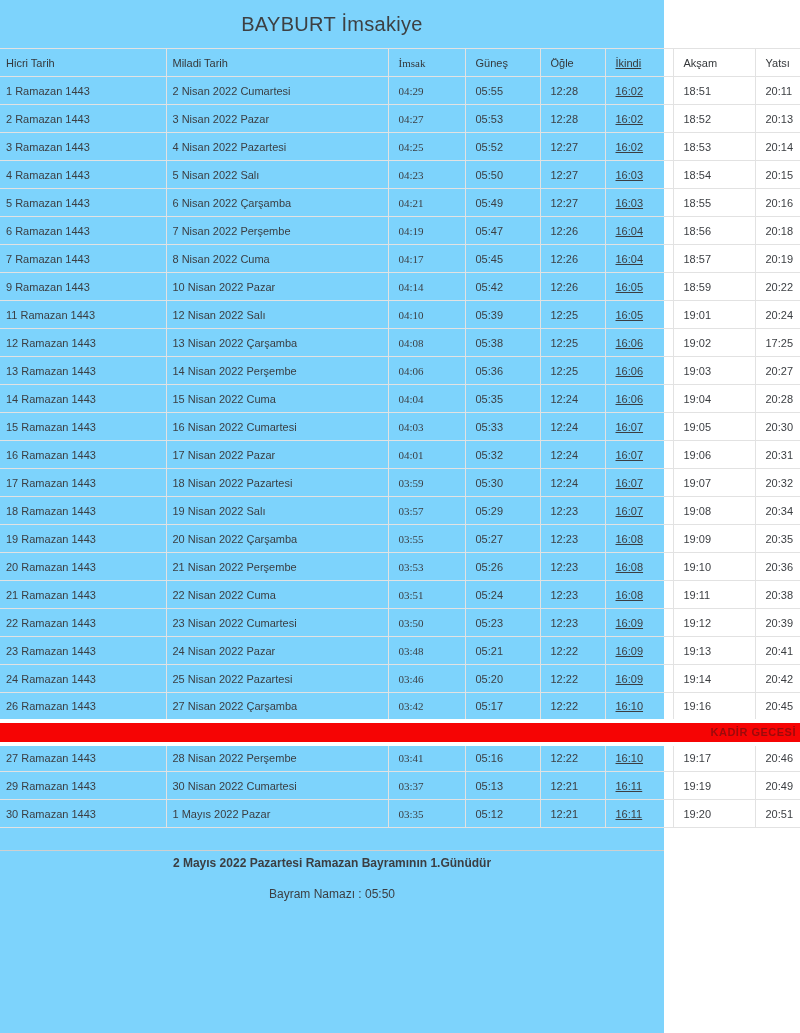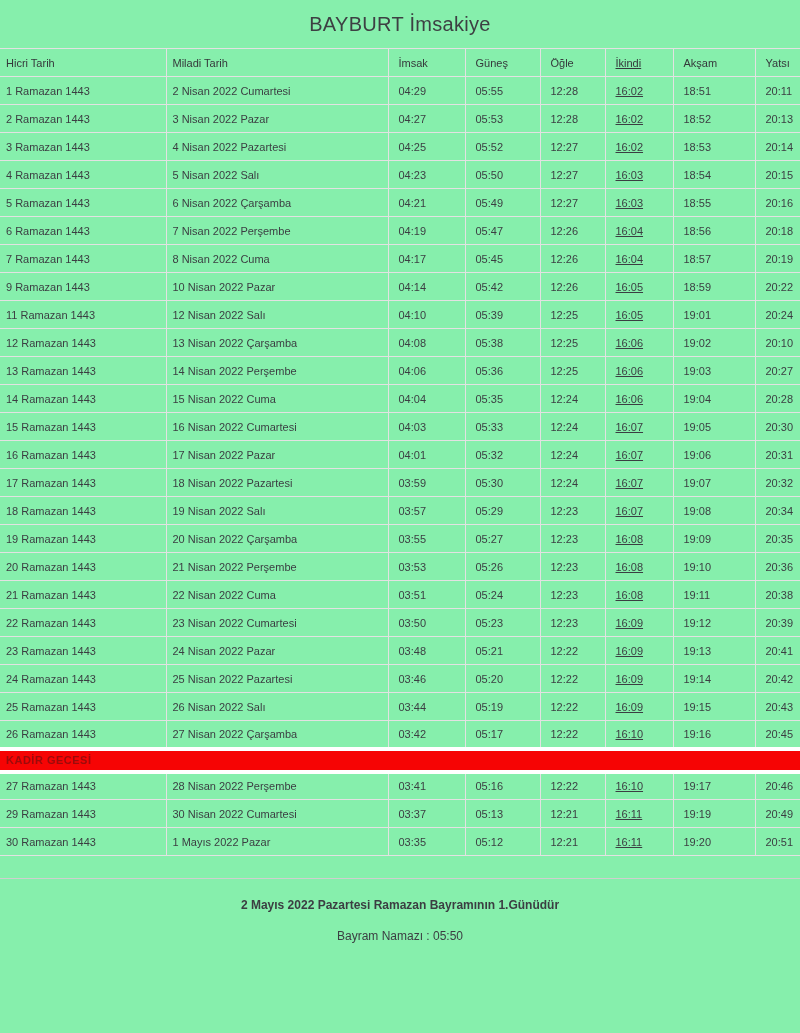--- a/index.html
+++ b/index.html
@@ -2,21 +2,21 @@
 <html><head>
 <meta charset="utf-8">
 <style>
   * { margin: 0; padding: 0; box-sizing: border-box; }
   html, body { background: #ffffff; }
   body {
     width: 800px;
     font-family: "Liberation Sans", "DejaVu Sans", sans-serif;
     color: #3c3c3c;
   }
-  .page { width: 800px; min-height: 1033px; background: #86efac; }
+  .page { width: 664px; min-height: 1033px; background: #7dd3fc; }
 
   .title {
     text-align: center;
     font-size: 20px;
     font-weight: 400;
     color: #3d4043;
     padding: 13px 0 12px 0;
     letter-spacing: 0.3px;
   }
 
@@ -36,45 +36,45 @@
     border-bottom: 1px solid #e2e2e2;
     white-space: nowrap;
     overflow: hidden;
   }
   table.imsakiye th { color: #35383b; }
   table.imsakiye th + th, table.imsakiye td + td { border-left: 1px solid #e2e2e2; }
 
   
   .col-hicri  { width: 166px; }
   .col-miladi { width: 222px; }
-  .col-imsak  { width: 77px; }
+  .col-imsak  { width: 77px; font-family: Liberation Serif, serif; }
   .col-gunes  { width: 75px; }
   .col-ogle   { width: 65px; }
   .col-ikindi { width: 68px; text-decoration: underline; }
   .col-aksam  { width: 82px; }
   .col-yatsi  { width: auto; }
 
   table.imsakiye td.time-cell, table.imsakiye th.time-head { padding-left: 10px; }
 
   tr.banner-row td {
     background: #f60404;
     color: #9b0b0b;
     font-weight: 700;
     font-size: 11px;
-    text-align: left;
+    text-align: right;
     height: 23px;
     border-top: 4px solid #ffffff;
     border-bottom: 4px solid #ffffff;
     letter-spacing: 0.5px;
   }
 
   .footer {
     margin-top: 22px;
     border-top: 1px solid #cfcfcf;
-    padding-top: 19px;
+    padding-top: 5px;
   }
   .footer-line1 {
     text-align: center;
     font-size: 12px;
     font-weight: 700;
     color: #3b3e42;
   }
   .footer-line2 {
     text-align: center;
     font-size: 12px;
@@ -196,21 +196,21 @@
           <td class="col-yatsi time-cell">20:24</td>
         </tr>
         <tr>
           <td class="col-hicri">12 Ramazan 1443</td>
           <td class="col-miladi">13 Nisan 2022 Çarşamba</td>
           <td class="col-imsak time-cell">04:08</td>
           <td class="col-gunes time-cell">05:38</td>
           <td class="col-ogle time-cell">12:25</td>
           <td class="col-ikindi time-cell">16:06</td>
           <td class="col-aksam time-cell">19:02</td>
-          <td class="col-yatsi time-cell">20:10</td>
+          <td class="col-yatsi time-cell">17:25</td>
         </tr>
         <tr>
           <td class="col-hicri">13 Ramazan 1443</td>
           <td class="col-miladi">14 Nisan 2022 Perşembe</td>
           <td class="col-imsak time-cell">04:06</td>
           <td class="col-gunes time-cell">05:36</td>
           <td class="col-ogle time-cell">12:25</td>
           <td class="col-ikindi time-cell">16:06</td>
           <td class="col-aksam time-cell">19:03</td>
           <td class="col-yatsi time-cell">20:27</td>
@@ -319,30 +319,20 @@
           <td class="col-hicri">24 Ramazan 1443</td>
           <td class="col-miladi">25 Nisan 2022 Pazartesi</td>
           <td class="col-imsak time-cell">03:46</td>
           <td class="col-gunes time-cell">05:20</td>
           <td class="col-ogle time-cell">12:22</td>
           <td class="col-ikindi time-cell">16:09</td>
           <td class="col-aksam time-cell">19:14</td>
           <td class="col-yatsi time-cell">20:42</td>
         </tr>
         <tr>
-          <td class="col-hicri">25 Ramazan 1443</td>
-          <td class="col-miladi">26 Nisan 2022 Salı</td>
-          <td class="col-imsak time-cell">03:44</td>
-          <td class="col-gunes time-cell">05:19</td>
-          <td class="col-ogle time-cell">12:22</td>
-          <td class="col-ikindi time-cell">16:09</td>
-          <td class="col-aksam time-cell">19:15</td>
-          <td class="col-yatsi time-cell">20:43</td>
-        </tr>
-        <tr>
           <td class="col-hicri">26 Ramazan 1443</td>
           <td class="col-miladi">27 Nisan 2022 Çarşamba</td>
           <td class="col-imsak time-cell">03:42</td>
           <td class="col-gunes time-cell">05:17</td>
           <td class="col-ogle time-cell">12:22</td>
           <td class="col-ikindi time-cell">16:10</td>
           <td class="col-aksam time-cell">19:16</td>
           <td class="col-yatsi time-cell">20:45</td>
         </tr>
         <tr class="banner-row">

